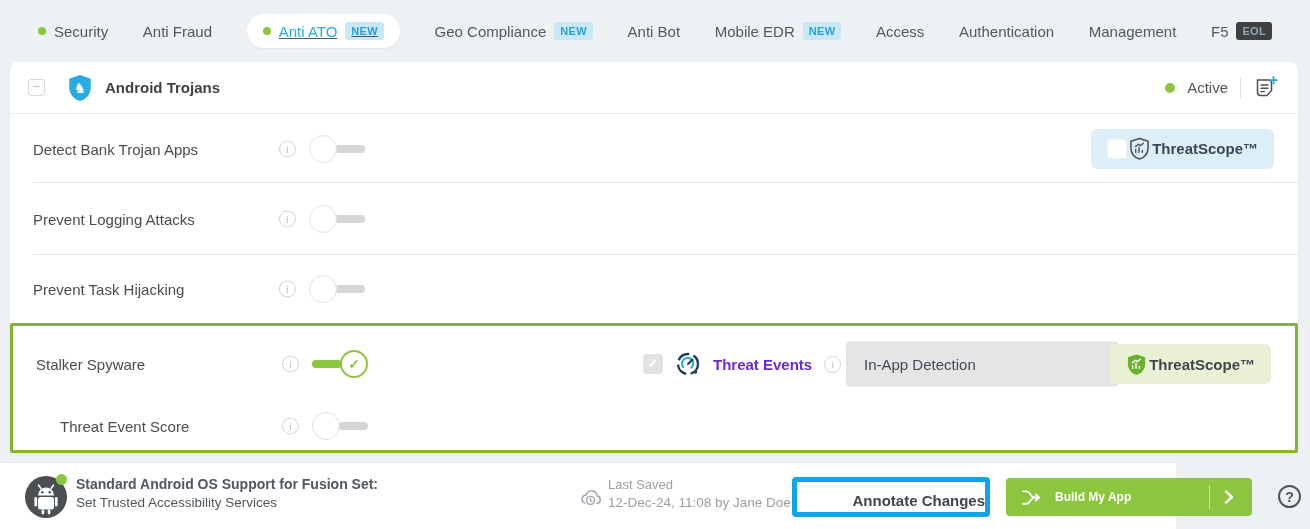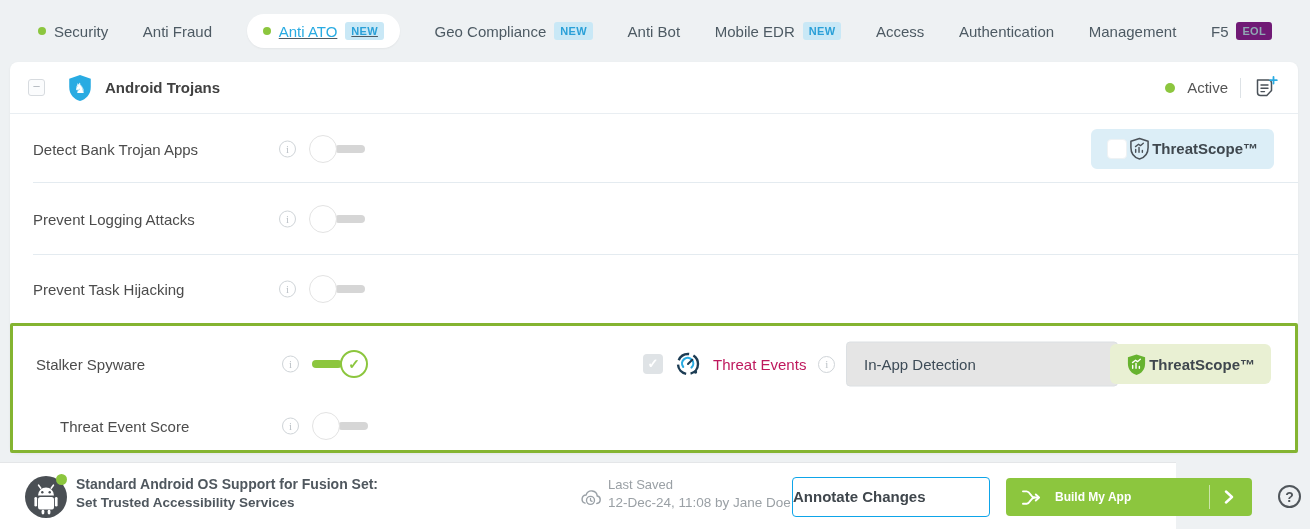--- a/index.html
+++ b/index.html
@@ -25,21 +25,21 @@
     background:#ffffff; border-radius:20px; padding:8px 16px;
     box-shadow:0 1px 2px rgba(0,0,0,0.05);
     text-decoration:underline;
   }
   .tab.active .tab-label { color:#29abe2; }
   .dot { width:8px; height:8px; border-radius:50%; background:#8cc63e; }
   .badge {
     font-size:11px; font-weight:bold; border-radius:3px; padding:3px 6px; letter-spacing:.3px;
   }
   .badge.new { background:#c9e8f6; color:#2aa0d8; }
-  .badge.eol { background:#701a75; color:#90a7b3; }
+  .badge.eol { background:#404040; color:#90a7b3; }
 
   
   .card {
     position:absolute; left:10px; top:62px; width:1288px; height:391px;
     background:#ffffff; border-radius:8px;
     box-shadow:0 1px 3px rgba(0,0,0,0.05);
   }
   .card-header {
     position:absolute; top:0; left:0; right:0; height:52px;
     display:flex; align-items:center;
@@ -104,50 +104,50 @@
     position:absolute; left:0; right:0; top:261px; height:130px;
     border:3px solid #84b431; border-radius:2px;
   }
   .hrow { position:absolute; left:0; right:0; }
   .hrow.r4 { top:0; height:76px; }
   .hrow.r5 { top:76px; height:48px; }
   .mid-cluster {
     position:absolute; left:630px; top:50%; transform:translateY(-50%);
     display:flex; align-items:center; gap:12px;
   }
-  .te-label { font-size:15px; font-weight:normal; color:#be185d; white-space:nowrap; }
+  .te-label { font-size:15px; font-weight:bold; color:#6d28d9; white-space:nowrap; }
   .te-info {
     width:17px; height:17px; border:1px solid #cfd4d8; border-radius:50%;
     color:#bcc2c7; font-size:11px; line-height:15px; text-align:center;
     font-family:"Liberation Serif", serif; cursor:pointer;
   }
   .select-box {
     position:absolute; left:833px; top:50%; transform:translateY(-50%);
     width:272px; height:45px; background:#e5e5e5; border:1px solid #dce0e3; border-radius:4px;
     font-size:15px; color:#3d4b57; line-height:43px; padding-left:17px; cursor:pointer;
   }
 
   
   .footer {
     position:absolute; left:0; top:462px; width:1176px; height:67px;
     background:#fff; border-top:1px solid #e4e6e8;
   }
   .fusion-icon { position:absolute; left:24px; top:12px; width:44px; height:44px; }
   .fusion-dot { position:absolute; left:56px; top:11px; width:11px; height:11px; border-radius:50%; background:#8cc63e; }
   .fusion-text { position:absolute; left:76px; top:13px; }
   .fusion-title { font-size:14px; font-weight:bold; color:#4f575e; }
-  .fusion-subtitle { font-size:13.5px; color:#4f575e; margin-top:3px;font-weight:bold; }
+  .fusion-subtitle { font-size:13.5px; color:#4f575e; margin-top:3px; }
   .saved-icon { position:absolute; left:578px; top:24px; }
   .saved-text { position:absolute; left:608px; top:14px; color:#9aa0a5; }
   .saved-label { font-size:13px; }
   .saved-value { font-size:13.5px; margin-top:3px; }
   .annotate-btn {
     position:absolute; left:792px; top:14px; width:198px; height:40px;
-    background:#fff; border:1px solid #0ea5e9; border-radius:4px;
-    font-size:15px; font-weight:bold; color:#3f464c; text-align:left; line-height:38px;
+    background:#fff; border:5px solid #0ea5e9; border-radius:4px;
+    font-size:15px; font-weight:bold; color:#3f464c; text-align:right; line-height:38px;
     cursor:pointer;
   }
   .build-btn {
     position:absolute; left:1006px; top:15px; width:246px; height:38px;
     background:#8cc63e; border-radius:4px; display:flex; align-items:center;
     color:#fff; cursor:pointer; padding:0 14px;
   }
   .build-label { font-size:12px; font-weight:bold; margin-left:12px; }
   .build-div { width:1px; height:24px; background:rgba(255,255,255,.55); margin-left:auto; }
   .build-chev { margin-left:14px; margin-right:4px; display:flex; }

